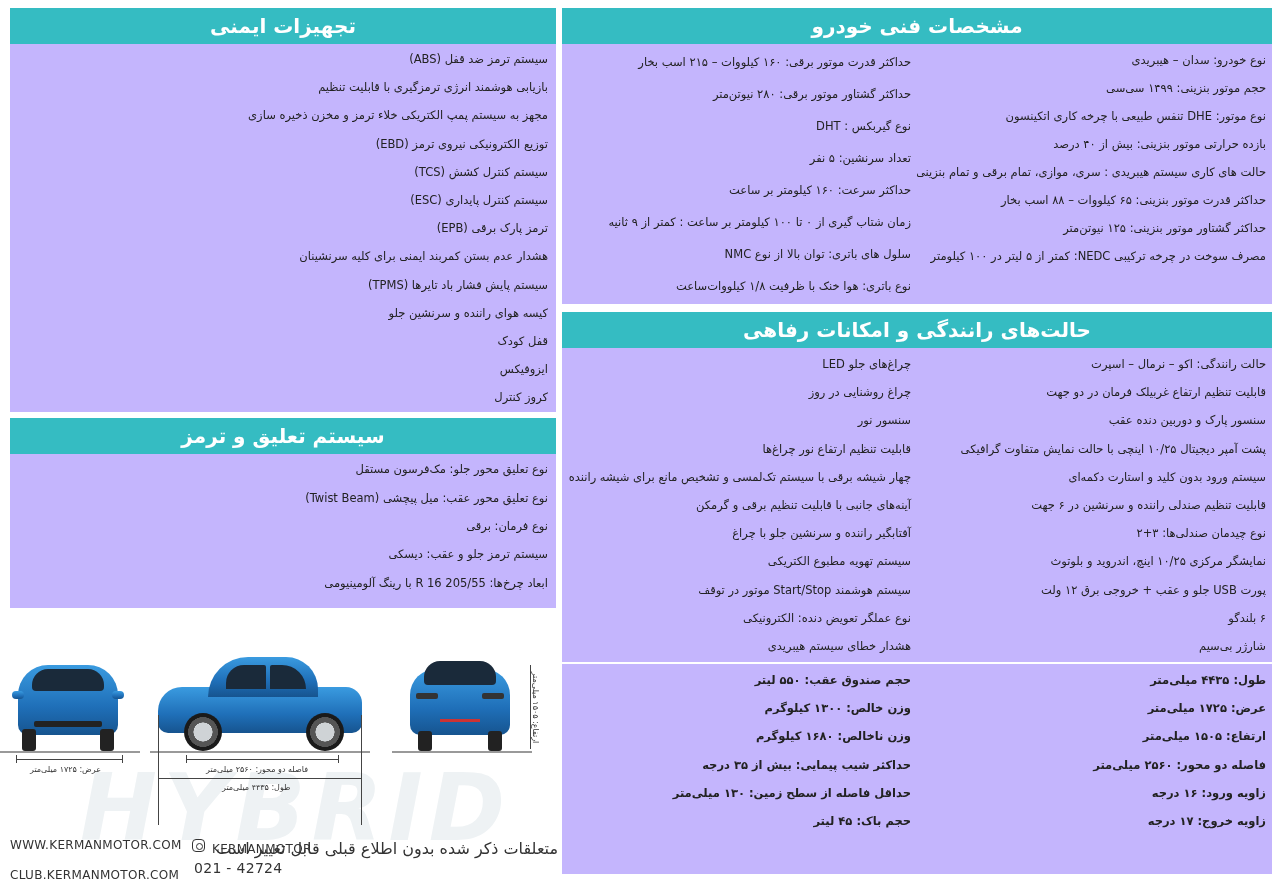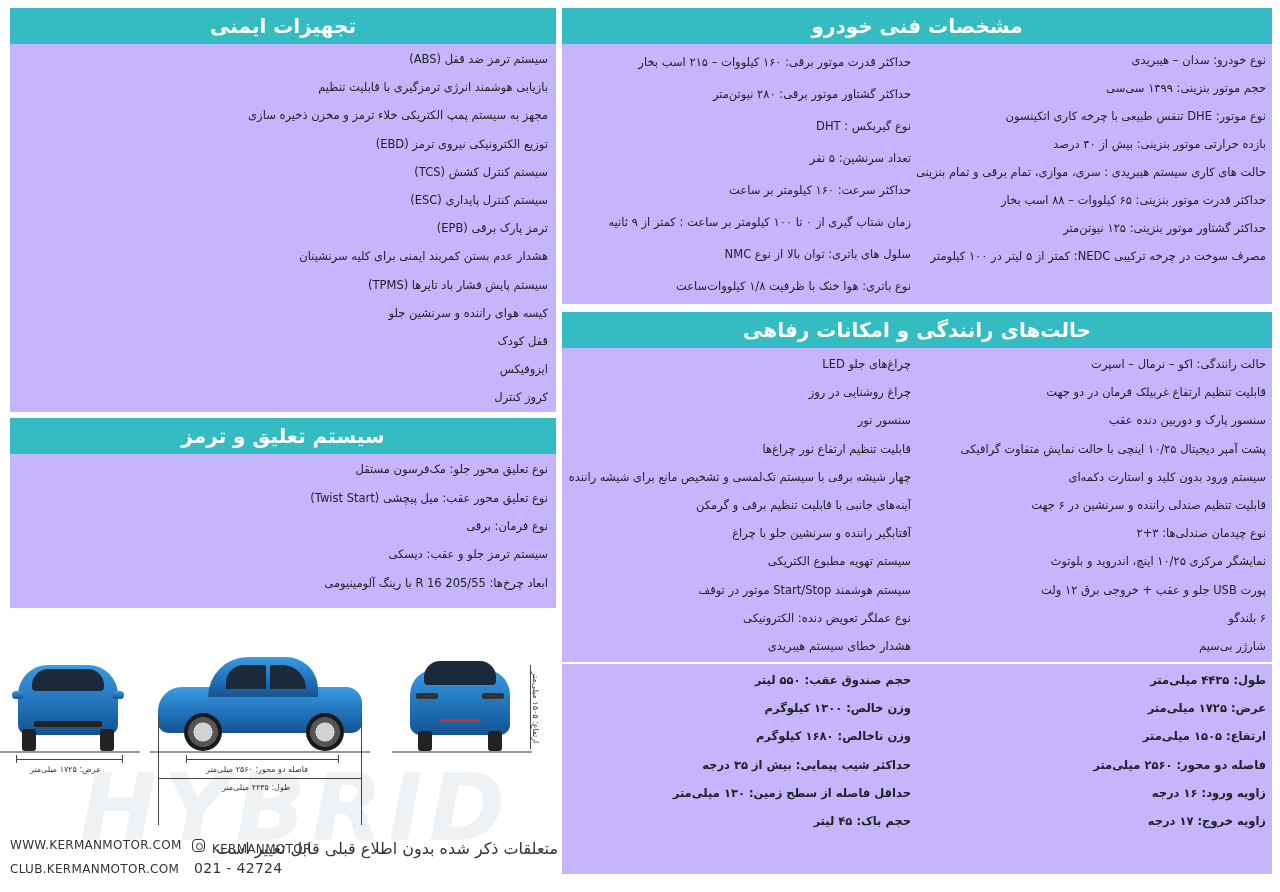--- a/index.html
+++ b/index.html
@@ -174,21 +174,21 @@
     <div class="list-item">قفل کودک</div>
     <div class="list-item">ایزوفیکس</div>
     <div class="list-item">کروز کنترل</div>
   </div>
 </section>
 
 <section class="panel" id="p-susp">
   <div class="panel-head">سیستم تعلیق و ترمز</div>
   <div class="rows" style="padding-top:1px;">
     <div class="list-item">نوع تعلیق محور جلو: مک‌فرسون مستقل</div>
-    <div class="list-item">نوع تعلیق محور عقب: میل پیچشی (Twist Start)</div>
+    <div class="list-item">نوع تعلیق محور عقب: میل پیچشی (Twist Beam)</div>
     <div class="list-item">نوع فرمان: برقی</div>
     <div class="list-item">سیستم ترمز جلو و عقب: دیسکی</div>
     <div class="list-item">ابعاد چرخ‌ها: 205/55 R 16 با رینگ آلومینیومی</div>
   </div>
 </section>
 
 <div id="car-area">
   <div class="watermark">HYBRID</div>
 
   <div class="car" style="left:12px; top:40px; width:112px; height:96px;">
@@ -233,18 +233,18 @@
     <div class="tyre" style="left:8px; top:76px; width:14px; height:20px;"></div>
     <div class="tyre" style="left:78px; top:76px; width:14px; height:20px;"></div>
   </div>
   <div class="shadow-line" style="left:392px; top:136px; width:140px;"></div>
   <div class="dim-vline" style="left:530px; top:50px; height:84px;"></div>
   <div class="dim-label" style="left:500px; top:88px; transform:rotate(90deg); transform-origin:center;">ارتفاع: ۱۵۰۵ میلی‌متر</div>
 </div>
 
 <div id="footer">
   <div class="ft" style="left:0; top:2px;">WWW.KERMANMOTOR.COM</div>
-  <div class="ft" style="left:0; top:26px;">CLUB.KERMANMOTOR.COM</div>
+  <div class="ft" style="left:0; top:32px;">CLUB.KERMANMOTOR.COM</div>
   <span class="ig-icon" style="left:182px; top:3px;"></span>
   <div class="ft" style="left:202px; top:6px;">KERMANMOTOR</div>
   <div class="ft" style="left:184px; top:24px; font-size:14px;">021 - 42724</div>
   <div class="ft ft-disclaimer" style="right:0; top:3px;">متعلقات ذکر شده بدون اطلاع قبلی قابل تغییر است</div>
 </div>
 
 </body></html>

